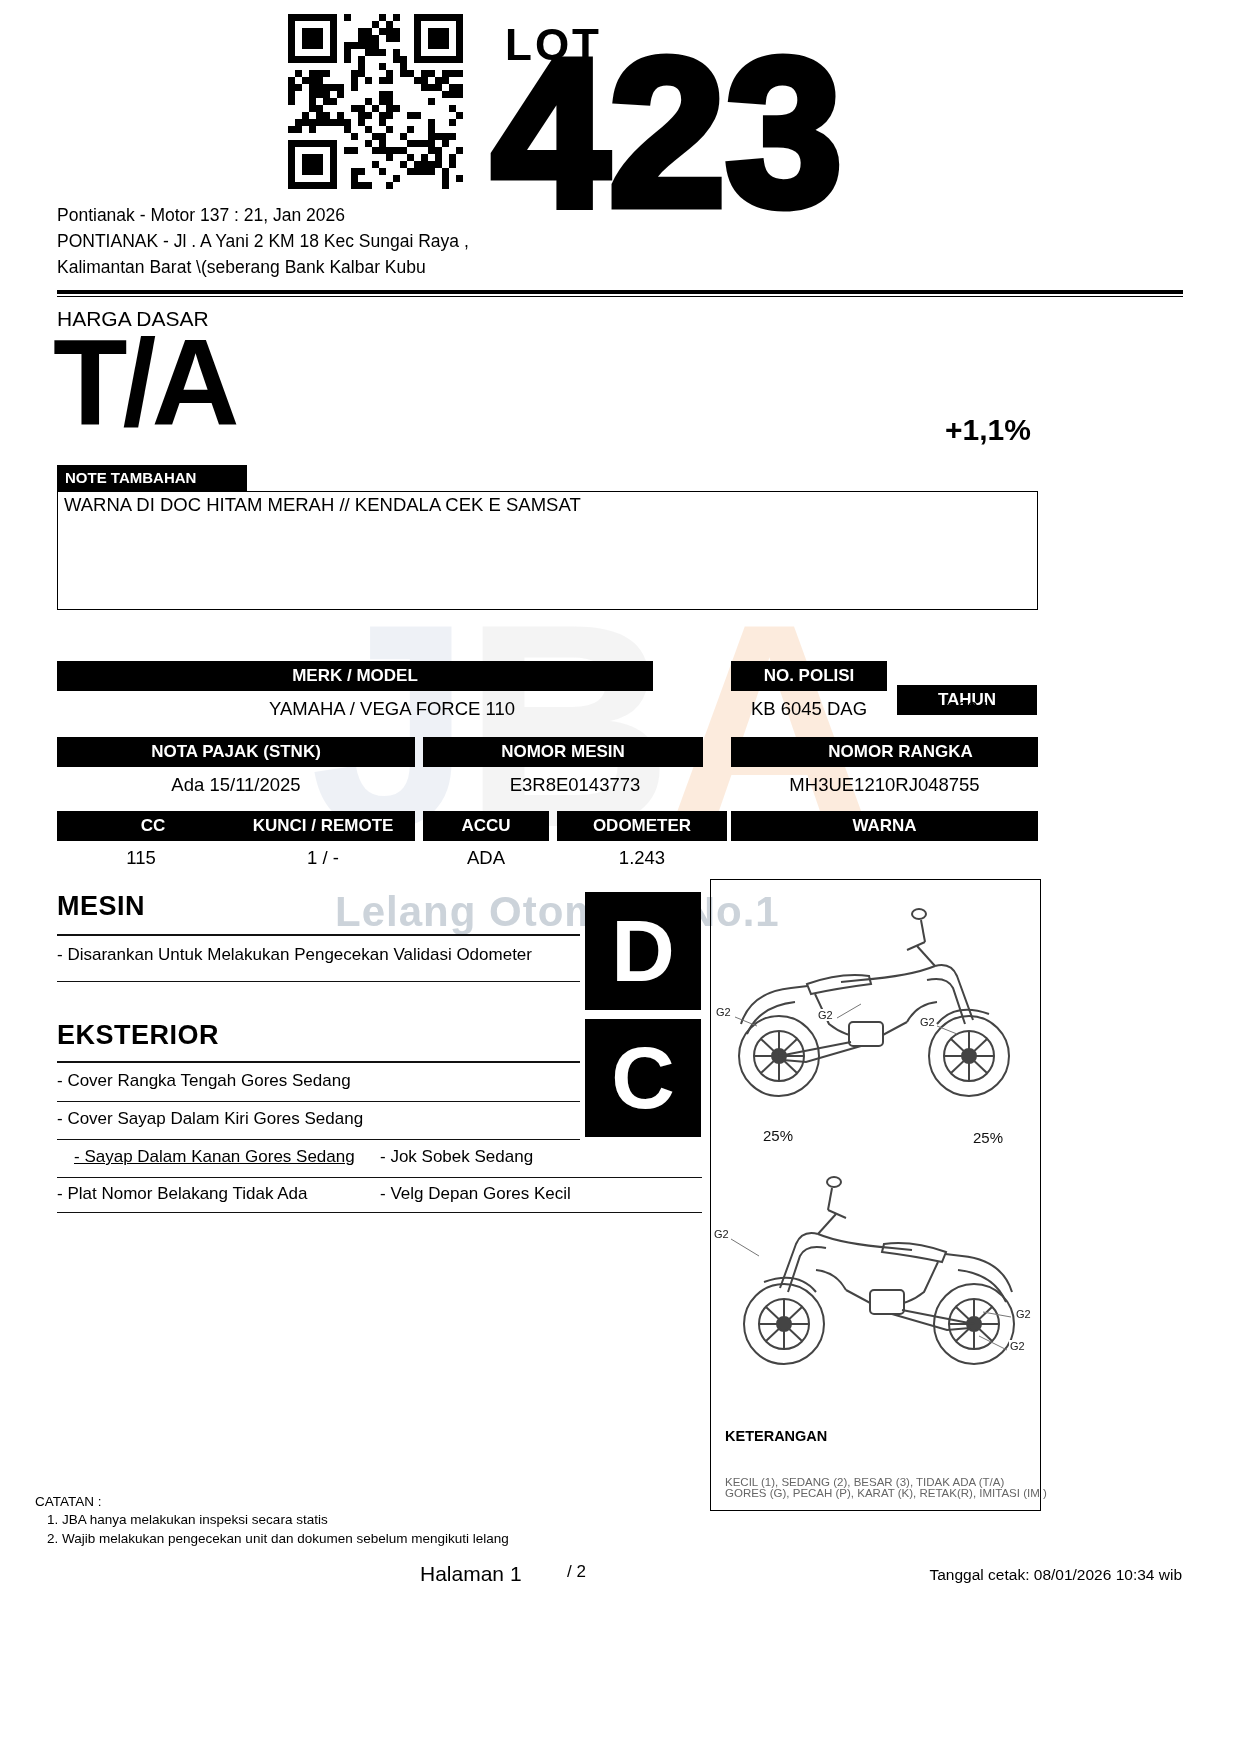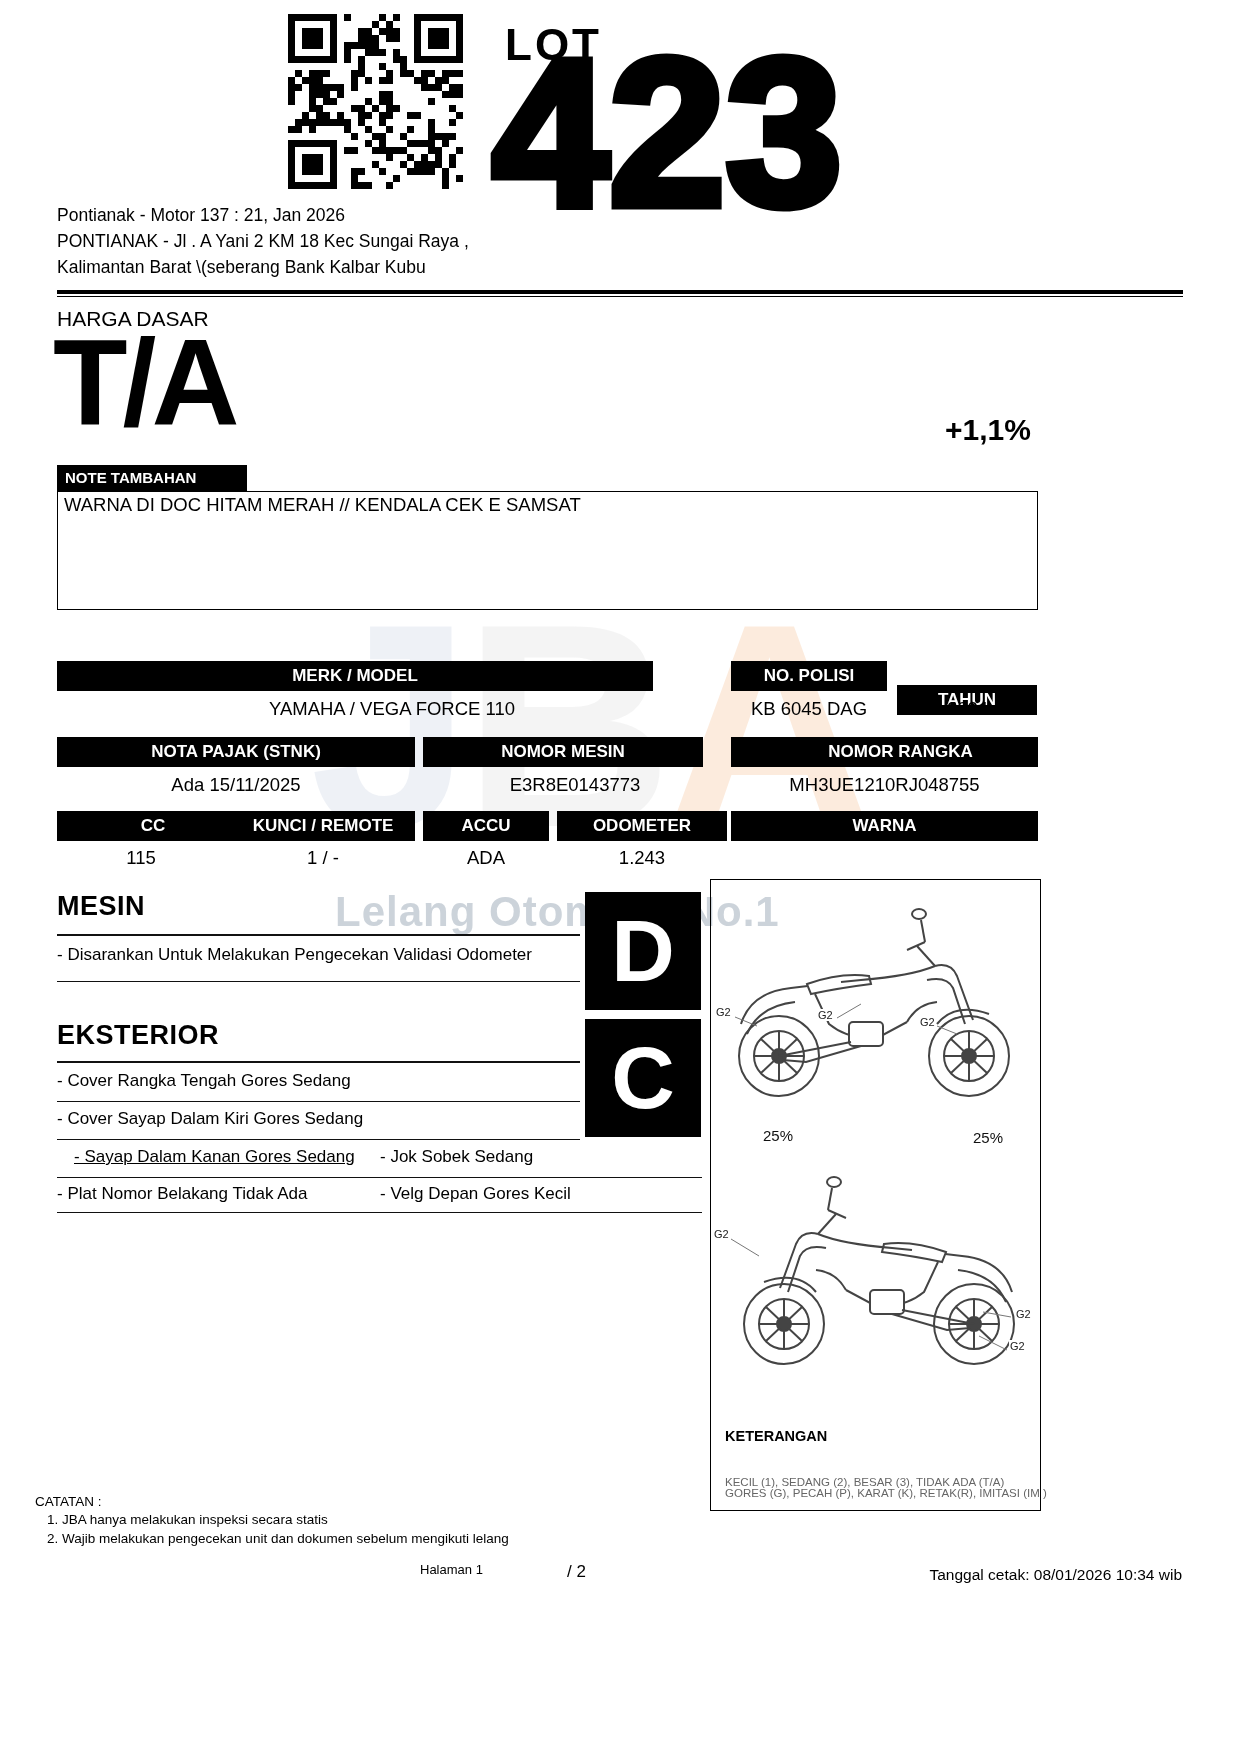--- a/index.html
+++ b/index.html
@@ -354,17 +354,17 @@
 
     <div class="abs" style="left:14px;top:548px;font-size:14.5px;font-weight:bold;">KETERANGAN</div>
     <div class="abs ket-small" style="left:14px;top:576px;margin-top:31px;">GORES (G), PECAH (P), KARAT (K), RETAK(R), IMITASI (IM )</div>
     <div class="abs ket-small" style="left:14px;top:596px;">KECIL (1), SEDANG (2), BESAR (3), TIDAK ADA (T/A)</div>
   </div>
 
   <div class="abs" style="left:35px;top:1494px;font-size:13.5px;">CATATAN :</div>
   <div class="abs" style="left:47px;top:1512px;font-size:13.5px;">1. JBA hanya melakukan inspeksi secara statis</div>
   <div class="abs" style="left:47px;top:1531px;font-size:13.5px;">2. Wajib melakukan pengecekan unit dan dokumen sebelum mengikuti lelang</div>
 
-  <div class="abs" style="left:420px;top:1562px;font-size:13px;">Halaman 1</div>
+  <div class="abs" style="left:420px;top:1562px;font-size:21px;">Halaman 1</div>
   <div class="abs" style="left:567px;top:1562px;font-size:17px;">/ 2</div>
   <div class="abs" style="right:58px;top:1566px;font-size:15.5px;">Tanggal cetak: 08/01/2026 10:34 wib</div>
 
 </div>
 
 </body></html>

